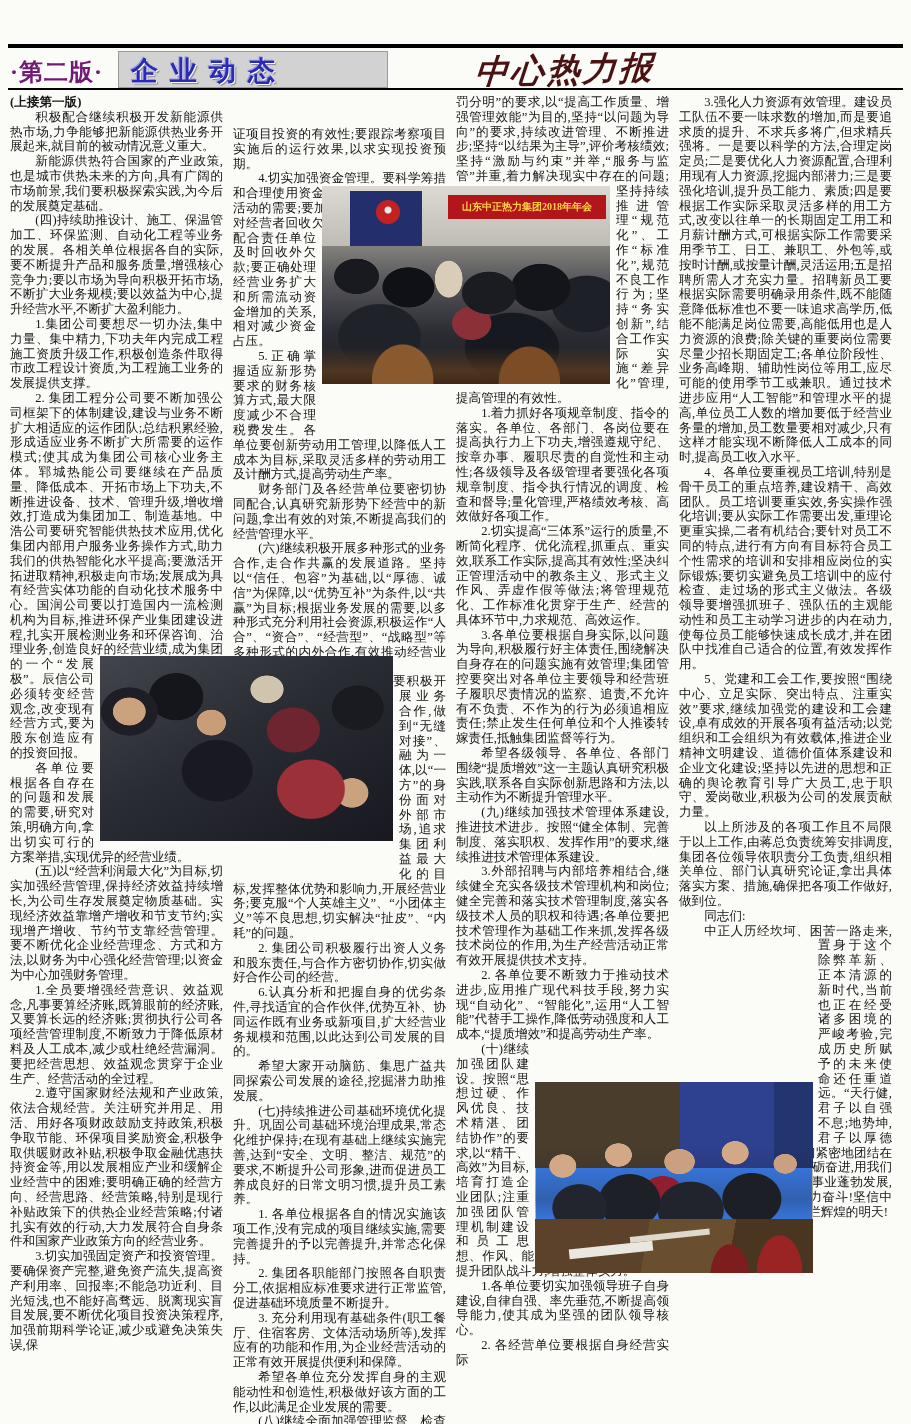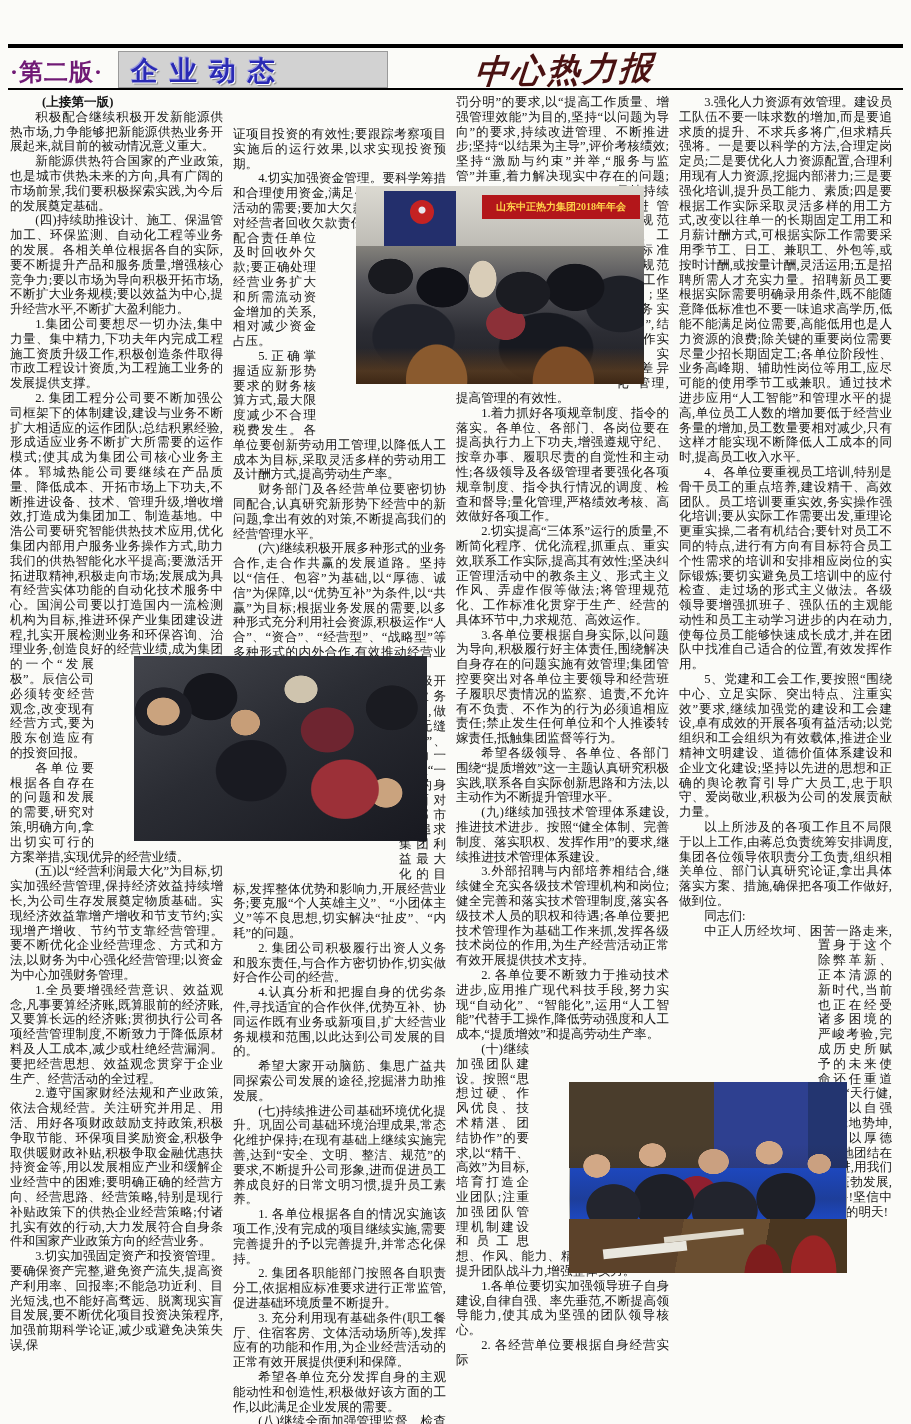--- a/index.html
+++ b/index.html
@@ -21,27 +21,27 @@
            font-size:33px;font-weight:bold;font-style:italic;color:#4a1212;letter-spacing:3px;
            transform:skewX(-6deg) rotate(-1.5deg);}
   .date-box{position:absolute;left:733px;top:51px;width:170px;height:35px;background:#d9231d;
            color:#fff;font-size:15.5px;font-weight:bold;text-align:center;line-height:35px;letter-spacing:1px;}
 
   
   .col{position:absolute;top:95px;width:213px;height:1308px;overflow:hidden;}
   #col1{left:10px;} #col2{left:233px;margin-top:32px;} #col3{left:456px;} #col4{left:679px;}
   .t{font-size:12.6px;line-height:14.8px;text-align:justify;margin:0;word-break:break-all;}
   .ind{text-indent:2em;}
-  .lead{font-weight:bold;margin-left:32px;}
+  .lead{font-weight:bold;}
   .sp{display:block;}
   .fr{float:right;}
   .fl{float:left;}
 
   
-  .photo{position:absolute;overflow:hidden;background:#1d4ed8;box-shadow:0 0 0 1px #d8d8d2 inset;margin-left:34px;}
+  .photo{position:absolute;overflow:hidden;background:#3b82f6;box-shadow:0 0 0 1px #d8d8d2 inset;}
   #photoA{left:322px;top:186px;width:288px;height:198px;}
   #photoB{left:100px;top:656px;width:293px;height:185px;}
   #photoC{left:535px;top:1082px;width:278px;height:191px;}
 
   
   .pa-wall{position:absolute;left:0;top:0;right:0;height:78px;background:linear-gradient(#dcdad2,#b5b3ac);}
   .pa-panel{position:absolute;left:28px;top:5px;width:72px;height:66px;background:#232f6c;}
   .pa-logo{position:absolute;left:54px;top:14px;width:24px;height:24px;border-radius:50%;
            background:radial-gradient(circle at 50% 42%,#e8e8ee 0 3px,#c42222 4px 12px);}
   .pa-banner{position:absolute;left:126px;top:9px;width:158px;height:24px;background:#b3161a;
@@ -126,21 +126,21 @@
   </div>
 
   <div class="col" id="col2">
     <p class="t">证项目投资的有效性;要跟踪考察项目实施后的运行效果,以求实现投资预期。</p>
     <p class="t ind"><span>4.切实加强资金管理。要科学筹措和合理使用资金,满足公司生产、经营活动的需要;要加大欠款回收力度,加重对经营者回收欠款责任的考核,督促并配合</span><span class="sp fr" style="width:130px;height:200px;"></span><span>责任单位及时回收外欠款;要正确处理经营业务扩大和所需流动资金增加的关系,相对减少资金占压。</span></p>
     <p class="t ind">5.正确掌握适应新形势要求的财务核算方式,最大限度减少不合理税费发生。各单位要创新劳动用工管理,以降低人工成本为目标,采取灵活多样的劳动用工及计酬方式,提高劳动生产率。</p>
     <p class="t ind">财务部门及各经营单位要密切协同配合,认真研究新形势下经营中的新问题,拿出有效的对策,不断提高我们的经营管理水平。</p>
     <p class="t ind">(六)继续积极开展多种形式的业务合作,走合作共赢的发展道路。坚持以“信任、包容”为基础,以“厚德、诚信”为保障,以“优势互补”为条件,以“共赢”为目标;根据业务发展的需要,以多种形式充分利用社会资源,积极运作“人合”、“资合”、“经营型”、“战略型”等多种形式的内外合作,有效推动经营业务的开展。</p>
     <p class="t ind"><span>1. 集团内各经营实体间要积极开展</span><span class="sp fl" style="width:166px;height:190px;"></span><span>业务合作,做到“无缝对接”、融为一体,以“一方”的身份面对外部市场,追求集团利益最大化的目标,发挥整体优势和影响力,开展经营业务;要克服“个人英雄主义”、“小团体主义”等不良思想,切实解决“扯皮”、“内耗”的问题。</span></p>
     <p class="t ind">2. 集团公司积极履行出资人义务和股东责任,与合作方密切协作,切实做好合作公司的经营。</p>
-    <p class="t ind">4.认真分析和把握自身的优劣条件,寻找适宜的合作伙伴,优势互补、协同运作既有业务或新项目,扩大经营业务规模和范围,以此达到公司发展的目的。</p>
+    <p class="t ind">6.认真分析和把握自身的优劣条件,寻找适宜的合作伙伴,优势互补、协同运作既有业务或新项目,扩大经营业务规模和范围,以此达到公司发展的目的。</p>
     <p class="t ind">希望大家开动脑筋、集思广益共同探索公司发展的途径,挖掘潜力助推发展。</p>
     <p class="t ind">(七)持续推进公司基础环境优化提升。巩固公司基础环境治理成果,常态化维护保持;在现有基础上继续实施完善,达到“安全、文明、整洁、规范”的要求,不断提升公司形象,进而促进员工养成良好的日常文明习惯,提升员工素养。</p>
     <p class="t ind">1. 各单位根据各自的情况实施该项工作,没有完成的项目继续实施,需要完善提升的予以完善提升,并常态化保持。</p>
     <p class="t ind">2. 集团各职能部门按照各自职责分工,依据相应标准要求进行正常监管,促进基础环境质量不断提升。</p>
     <p class="t ind">3. 充分利用现有基础条件(职工餐厅、住宿客房、文体活动场所等),发挥应有的功能和作用,为企业经营活动的正常有效开展提供便利和保障。</p>
     <p class="t ind">希望各单位充分发挥自身的主观能动性和创造性,积极做好该方面的工作,以此满足企业发展的需要。</p>
     <p class="t ind">(八)继续全面加强管理监督、检查和绩效考核工作,不断推进“提质增效”。按照“决策科学、执行有力、责权到位、奖</p>
   </div>
 
   <div class="col" id="col3">

